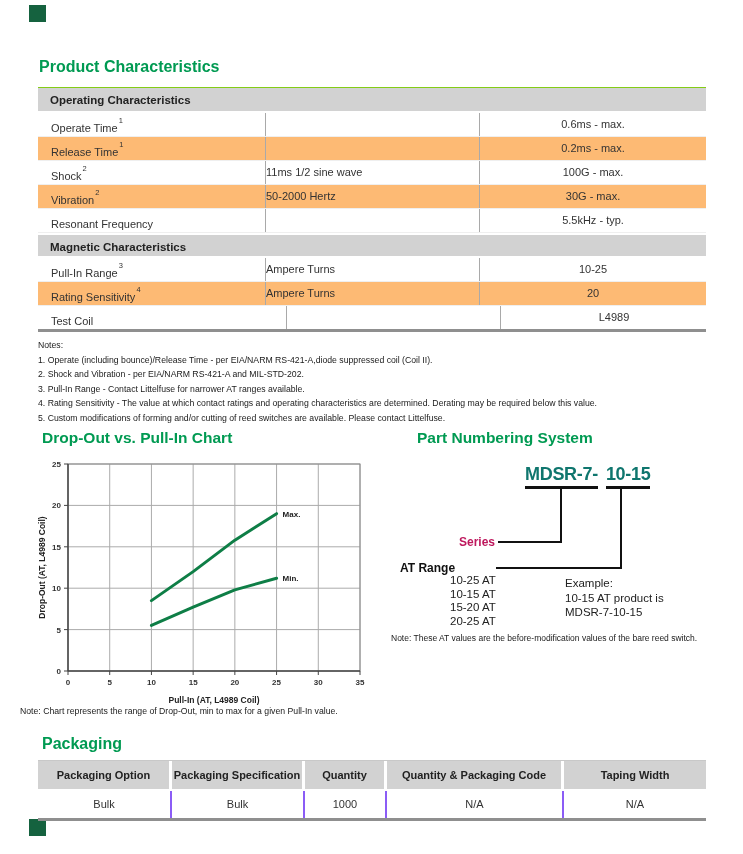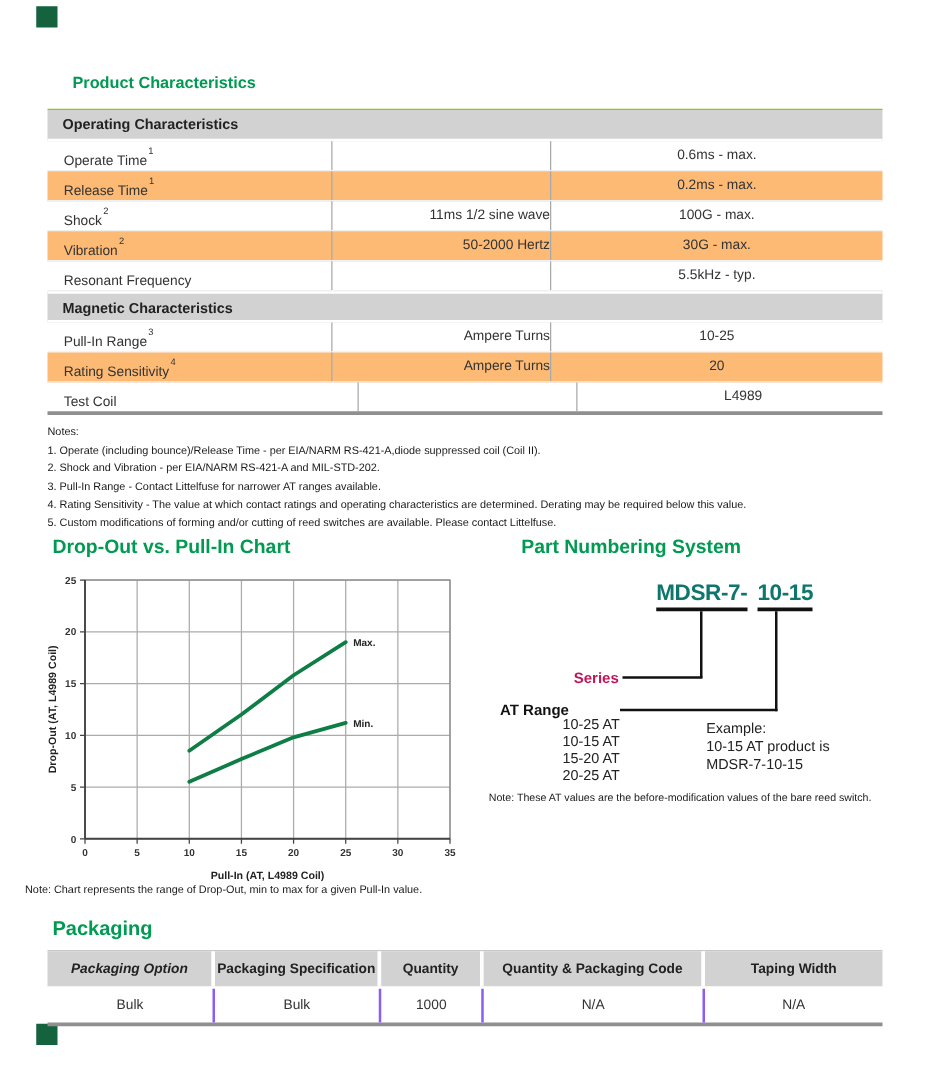--- a/index.html
+++ b/index.html
@@ -6,41 +6,41 @@
   html,body { background:#fff; }
   .page {
     position:relative; width:743px; height:854px; background:#ffffff;
     font-family:"Liberation Sans", sans-serif; overflow:hidden;
   }
   .corner-mark { position:absolute; width:17px; height:17px; background:#15623f; }
   .corner-mark.tl { left:29px; top:5px; }
   .corner-mark.bl { left:29px; top:819px; }
 
   .green-h { position:absolute; color:#009a52; font-weight:bold; }
-  .h-product { left:58px; top:58px; font-size:13px; }
+  .h-product { left:39px; top:58px; font-size:16px; }
   .h-chart   { left:42px; top:429px; font-size:15.5px; }
   .h-part    { left:417px; top:429px; font-size:15.5px; }
   .h-pack    { left:42px; top:735px; font-size:16px; }
 
   
   .char-table {
     position:absolute; left:38px; top:87px; width:668px;
     border-top:1px solid #84cc16; border-bottom:3px solid #8f8f8f;
   }
   .sec-header {
     height:25px; line-height:25px; background:#d2d2d2; color:#222;
     font-weight:bold; font-size:11.5px; padding-left:12px;
     border-bottom:2px solid #fff;
   }
   .sec-header.second { border-top:2px solid #fff; }
   .crow { display:flex; border-bottom:1px solid #efefef; }
   .crow:last-child { border-bottom:none;gap:21px; }
   .crow > div { height:23px; line-height:23px; font-size:11px; color:#333; }
   .c1 { width:227px; padding-left:13px; }
-  .c2 { width:176px; text-align:right; border-left:1px solid #a9a9a9; border-right:1px solid #a9a9a9; }
+  .c2 { width:215px; text-align:left; border-left:1px solid #a9a9a9; border-right:1px solid #a9a9a9; }
   .c3 { flex:1; text-align:center; }
   .crow.green { background:#fdba74; }
   sup { font-size:7.5px; position:relative; top:-4px; margin-left:1px; }
 
   
   .notes { position:absolute; left:38px; top:338px; width:690px; font-size:8.7px; color:#1a1a1a; line-height:14.6px; }
 
   
   .chart-svg { position:absolute; left:36px; top:455px; }
   .tick { font-family:"Liberation Sans",sans-serif; font-size:8px; font-weight:bold; fill:#333; }
@@ -68,21 +68,21 @@
   .pack-head { display:flex; border-bottom:2px solid #fff; }
   .pack-head > div {
     height:28px; line-height:28px; background:#d2d2d2; color:#222;
     font-weight:bold; font-size:11px; text-align:center; border-right:3px solid #fff;
   }
   .pack-head > div:last-child { border-right:none; }
   .pack-row { display:flex; }
   .pack-row > div { height:27px; line-height:27px; font-size:11px; color:#333; text-align:center; border-right:2px solid #8b5cf6; }
   .pack-row > div:last-child { border-right:none; }
   .pc1 { width:134px; } .pc2 { width:133px; } .pc3 { width:82px; } .pc4 { width:177px; } .pc5 { width:142px; }
-  .pack-head .pc1 { width:134px;font-style:italic; } 
+  .pack-head .pc1 { width:134px; } 
 </style>
 </head>
 <body>
 
 <div class="page">
 
   <div class="corner-mark tl"></div>
   <div class="corner-mark bl"></div>
 
   <div class="green-h h-product">Product Characteristics</div>

